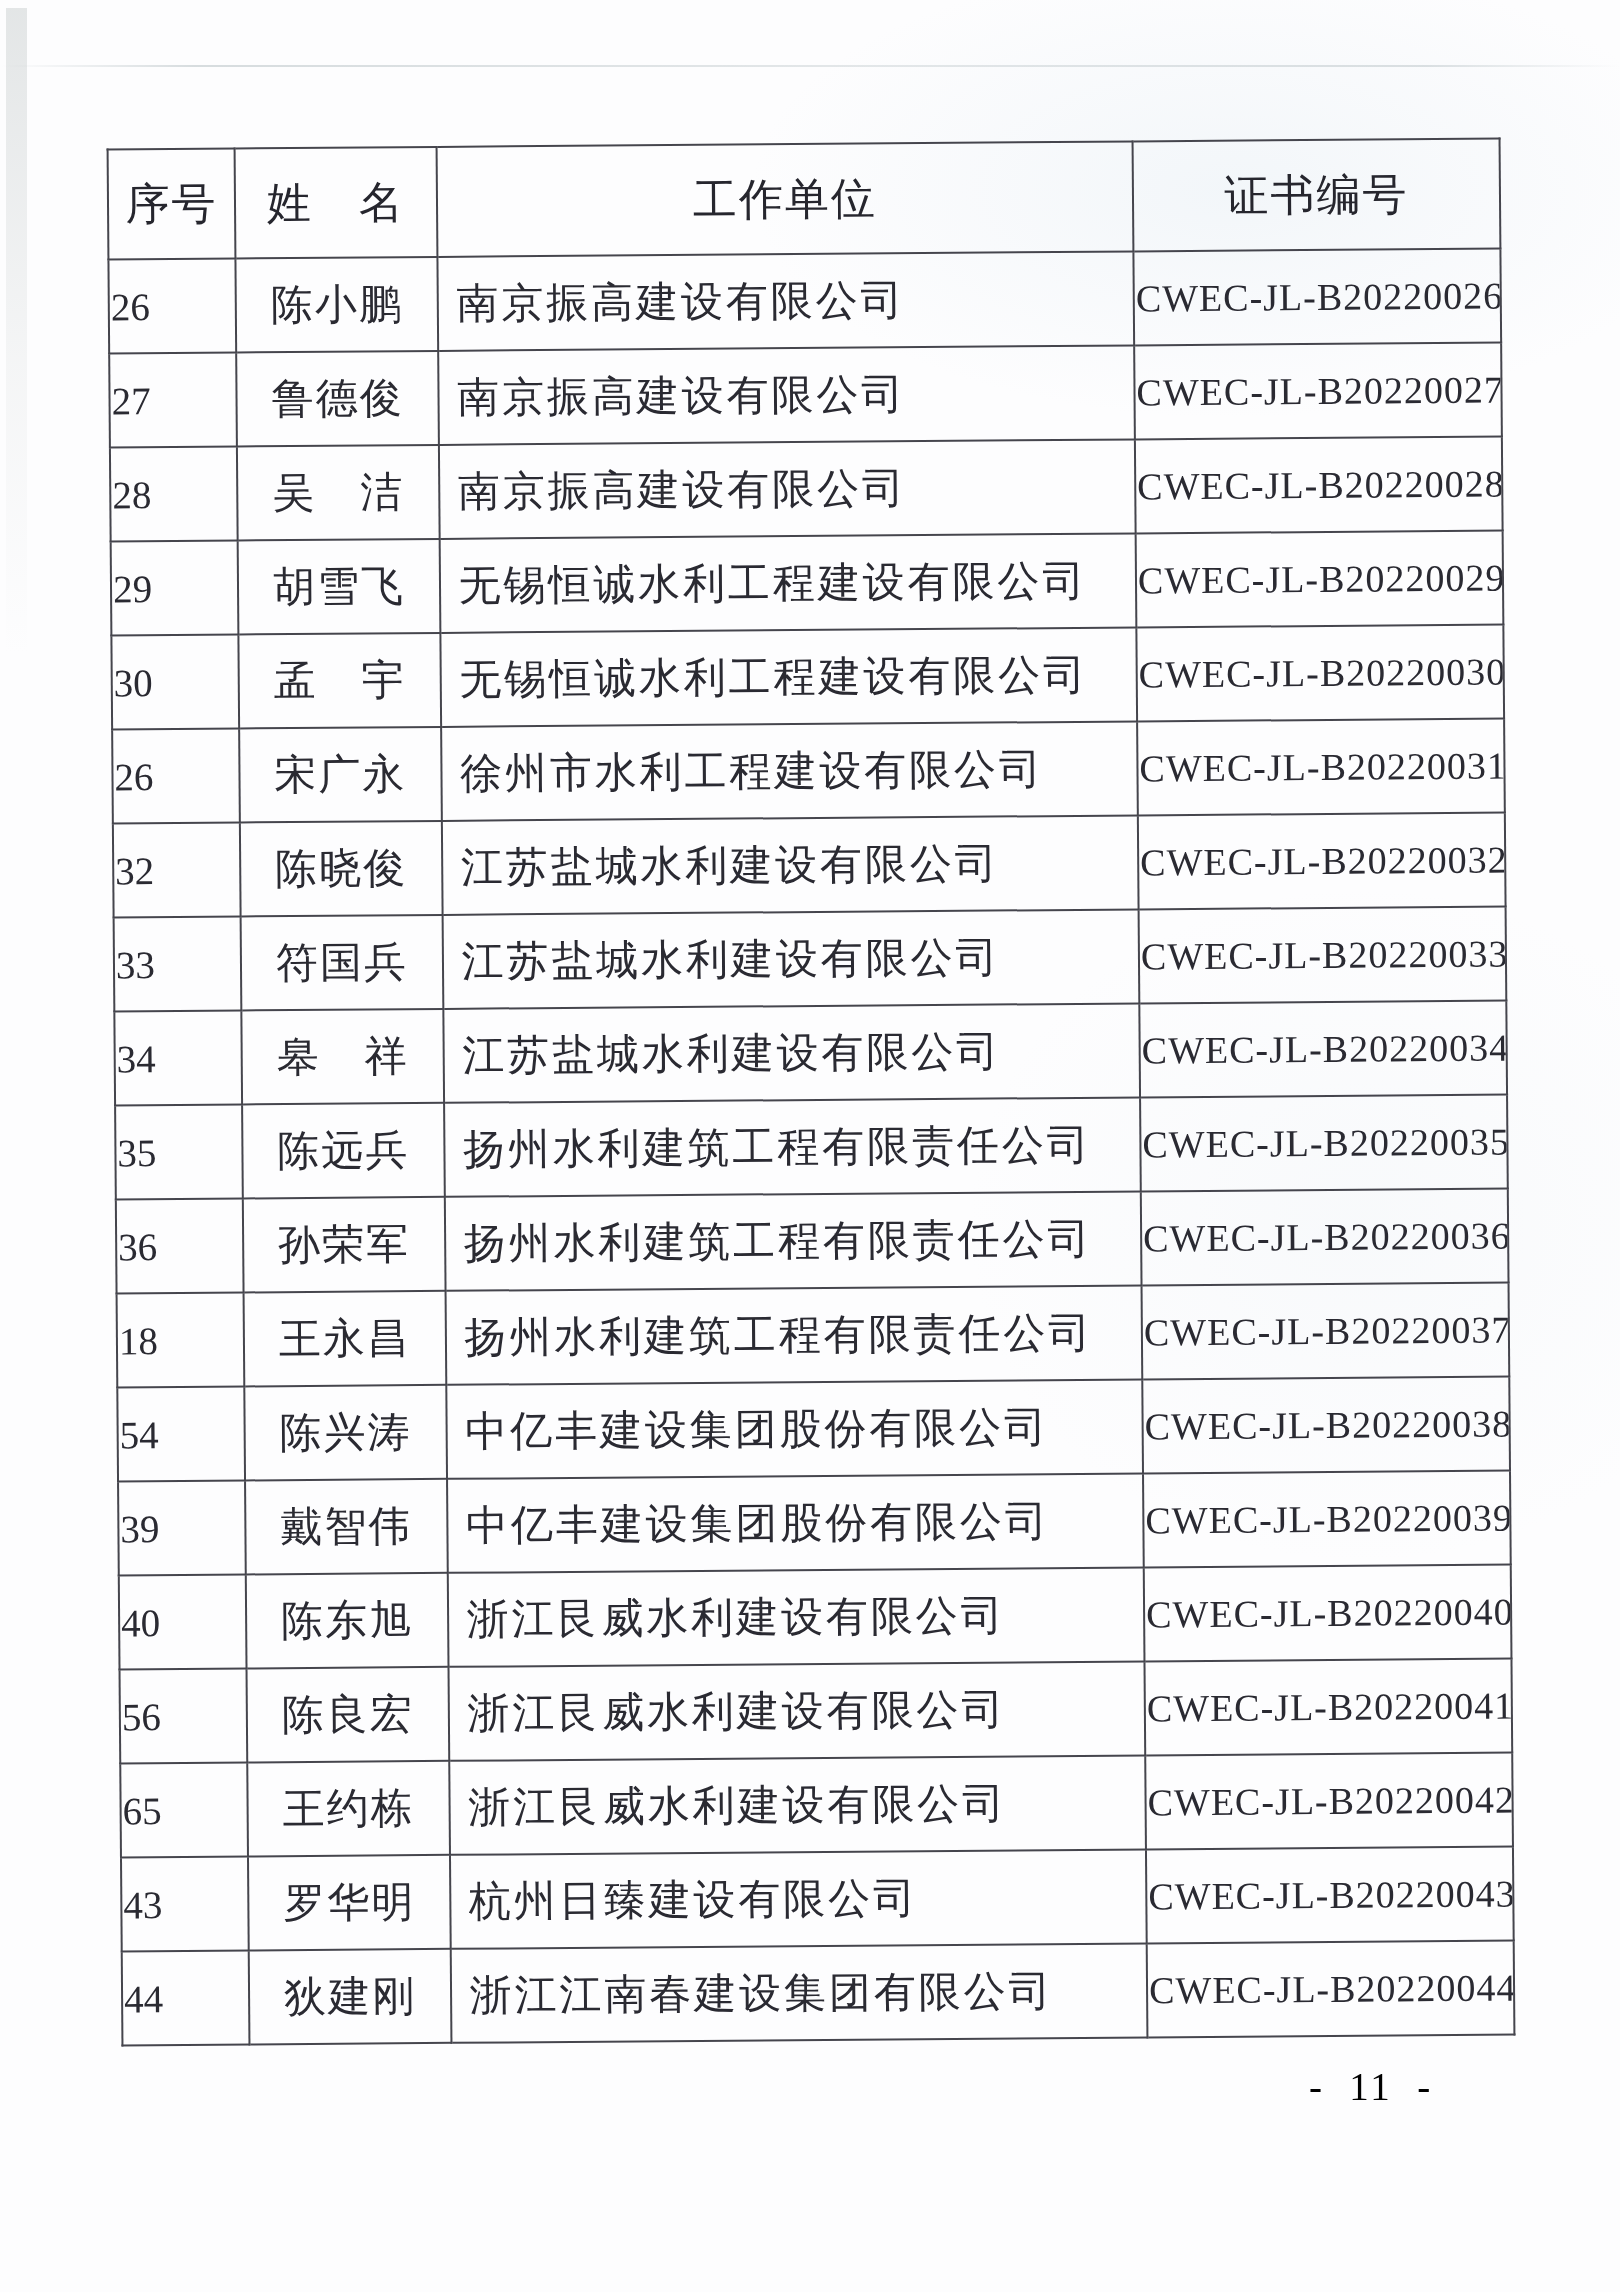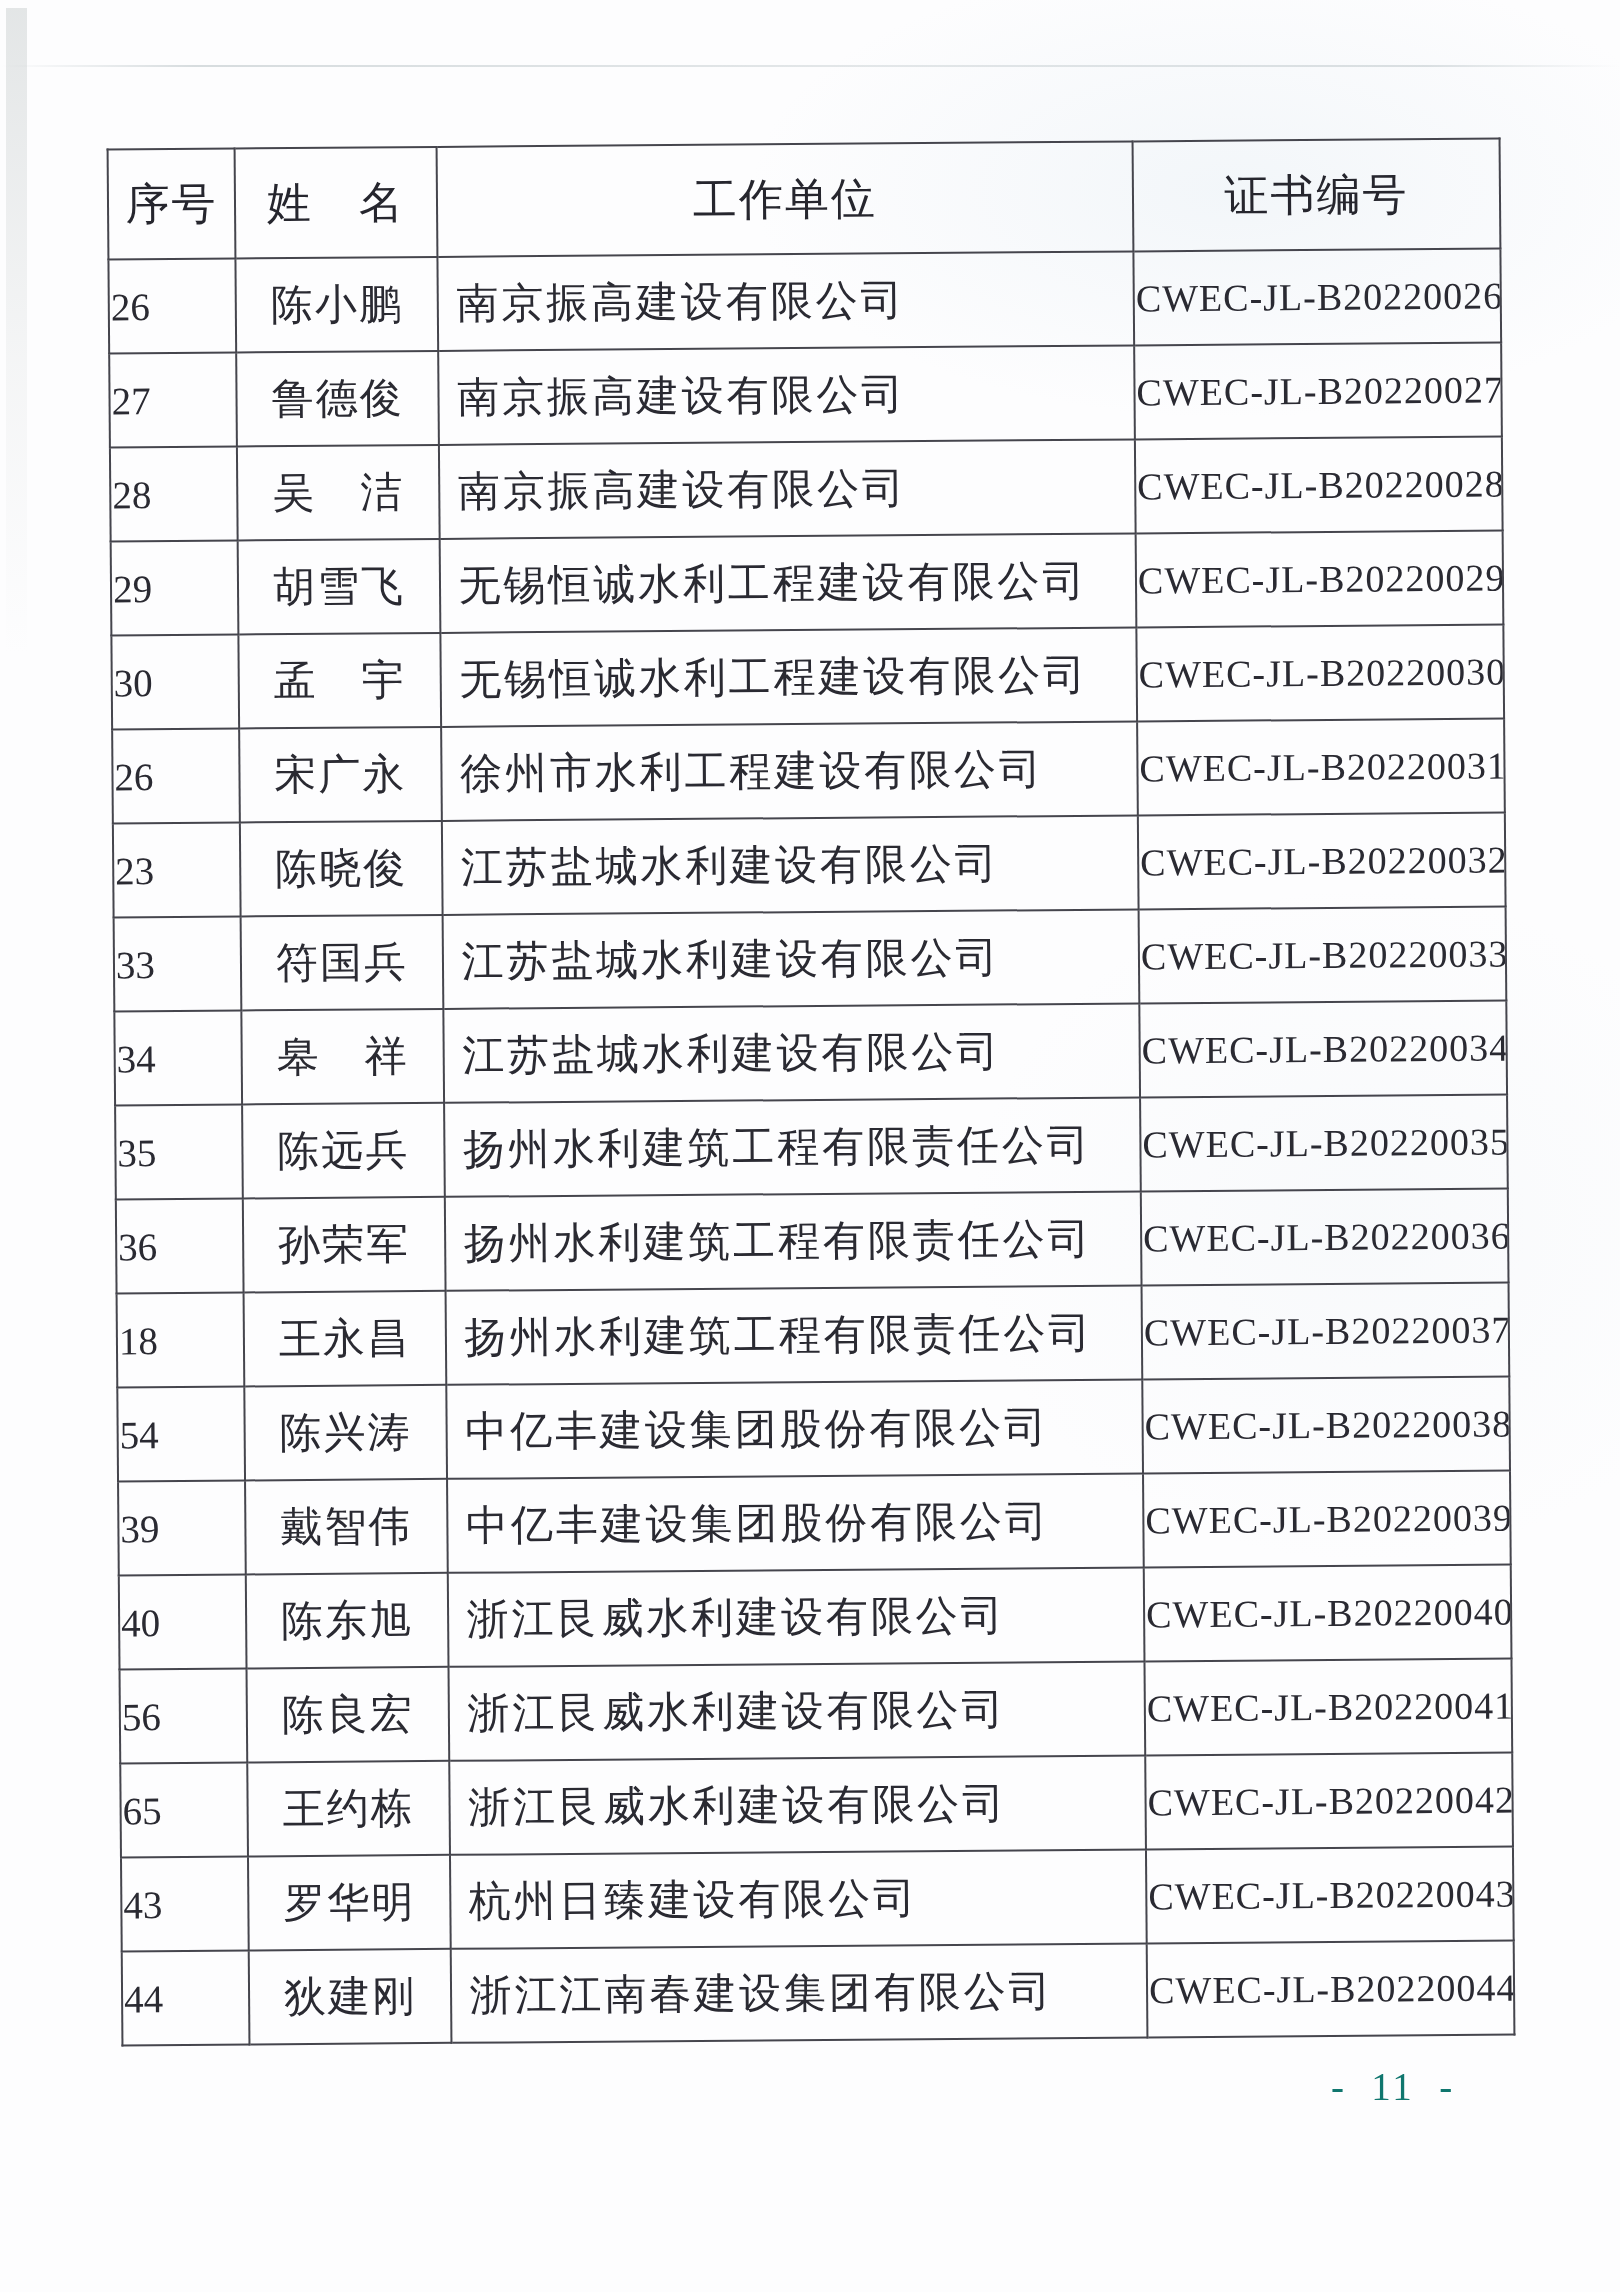--- a/index.html
+++ b/index.html
@@ -119,22 +119,21 @@
     letter-spacing: 1px;
   }
 
   .page-num {
     position: absolute;
     left: 1309px;
     top: 2064px;
     font-size: 39px;
     letter-spacing: 2.9px;
     word-spacing: 11.8px;
-    color: #0f766e;
-    margin-left: 22px;
+    color: #000000;
   }
 </style>
 </head>
 <body>
 
 <div class="page">
 
   <div class="paper-tint-1"></div>
   <div class="paper-tint-2"></div>
   <div class="scan-line-top"></div>
@@ -186,21 +185,21 @@
     </tr>
 
     <tr>
       <td class="cell-no">26</td>
       <td class="cell-name">宋广永</td>
       <td class="cell-company">徐州市水利工程建设有限公司</td>
       <td class="cell-cert">CWEC-JL-B20220031</td>
     </tr>
 
     <tr>
-      <td class="cell-no">23</td>
+      <td class="cell-no">32</td>
       <td class="cell-name">陈晓俊</td>
       <td class="cell-company">江苏盐城水利建设有限公司</td>
       <td class="cell-cert">CWEC-JL-B20220032</td>
     </tr>
 
     <tr>
       <td class="cell-no">33</td>
       <td class="cell-name">符国兵</td>
       <td class="cell-company">江苏盐城水利建设有限公司</td>
       <td class="cell-cert">CWEC-JL-B20220033</td>

